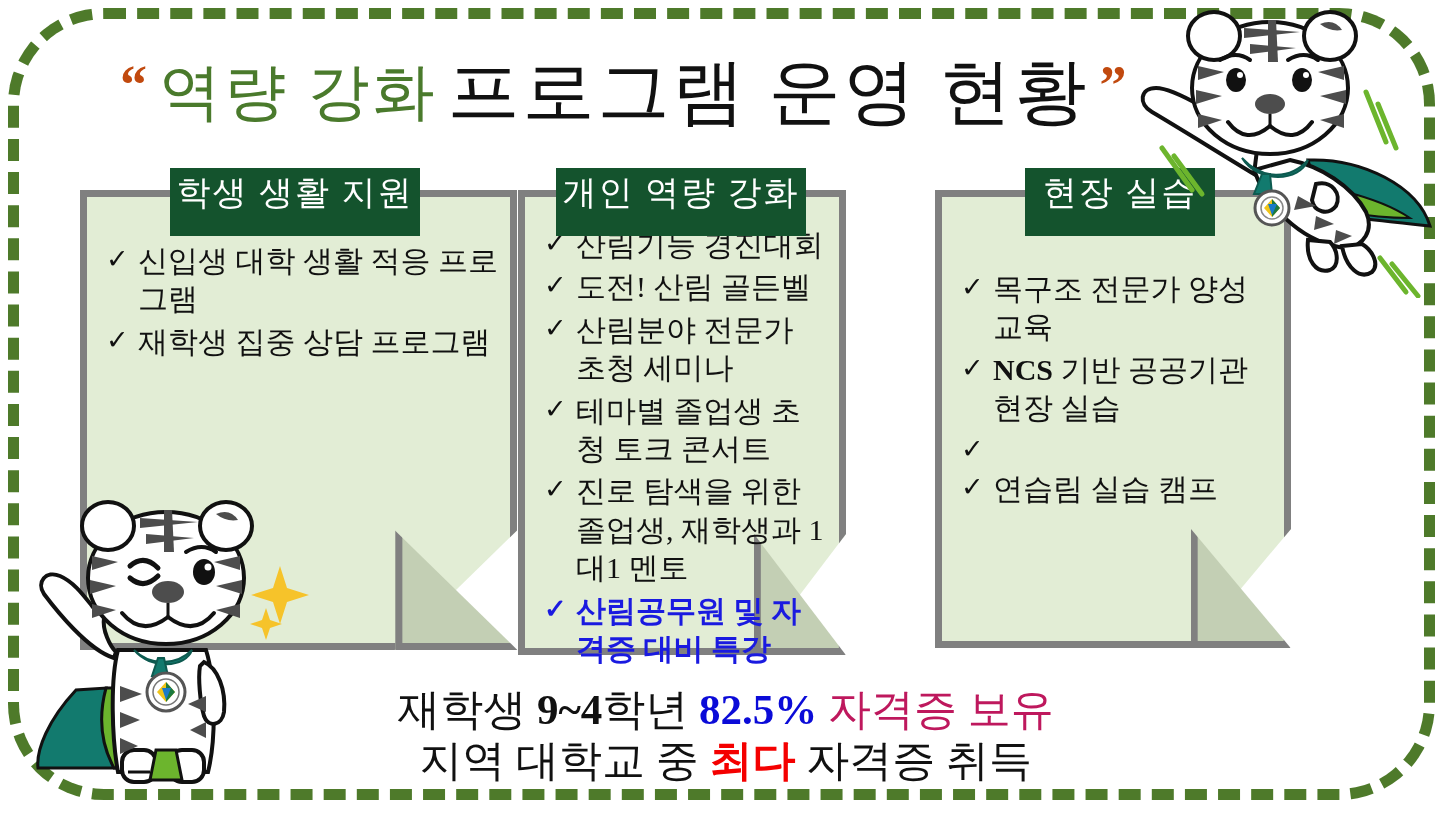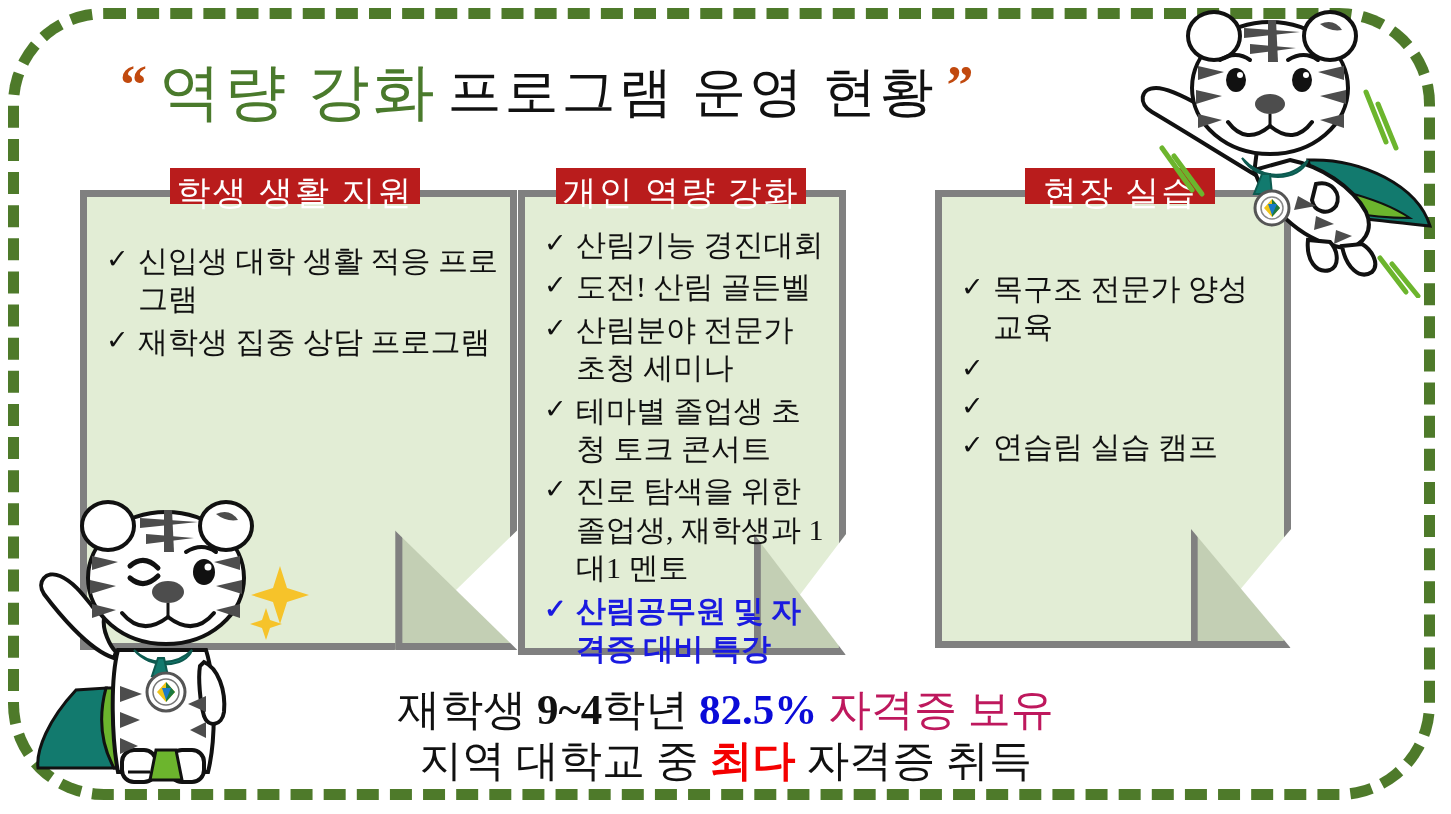--- a/index.html
+++ b/index.html
@@ -48,21 +48,21 @@
   }
   .quote.open { margin-right: 14px; margin-top: -14px; }
   .quote.close { margin-left: 10px; margin-top: -14px; }
   #title-green {
     color: #4a7a2c;
     font-size: 62px;
     letter-spacing: 3px;
   }
   #title-black {
     color: #111111;
-    font-size: 54px;
+    font-size: 72px;
     letter-spacing: 3px;
     margin-left: 10px;
   }
 
   
   .card {
     position: absolute;
     box-sizing: border-box;
   }
   .card-body {
@@ -84,27 +84,27 @@
     width: 28%;
     height: 26%;
     background: #c3cfb4;
     border: 7px solid #808080;
     box-sizing: border-box;
     clip-path: polygon(100% 0, 0 100%, 100% 100%);
     transform: scaleX(-1);
   }
   .card-tab {
     position: absolute;
-    background: #b91c1c;
+    background: #14532d;
     color: #ffffff;
     font-size: 34px;
     letter-spacing: 2px;
     text-align: center;
     line-height: 50px;
-    height: 36px;
+    height: 68px;
     z-index: 5;
     white-space: nowrap;
   }
   .card-list {
     position: absolute;
     left: 26px;
     right: 18px;
     list-style: none;
     margin: 0;
     padding: 0;
@@ -237,20 +237,21 @@
   <div class="card-body"></div>
   <div class="card-fold"></div>
   <div class="card-tab">현장 실습</div>
   <ul class="card-list">
     <li>
       <span class="chk">✓</span>
       <span class="txt">목구조 전문가 양성 교육</span>
     </li>
     <li>
       <span class="chk">✓</span>
+      <span class="txt" id="ncs-item"><b>NCS</b> 기반 공공기관 현장 실습</span>
     </li>
     <li>
       <span class="chk">✓</span>
     </li>
     <li>
       <span class="chk">✓</span>
       <span class="txt">연습림 실습 캠프</span>
     </li>
   </ul>
 </div>

